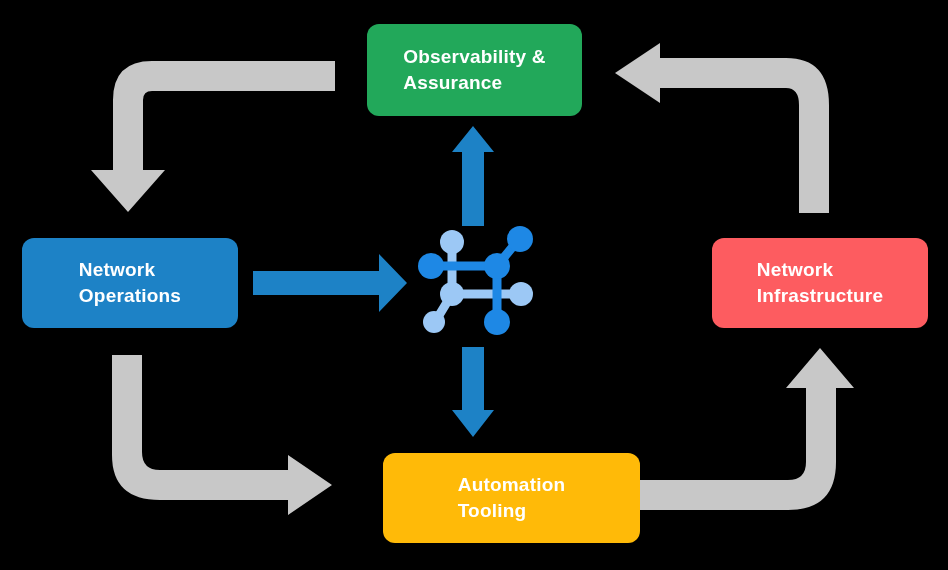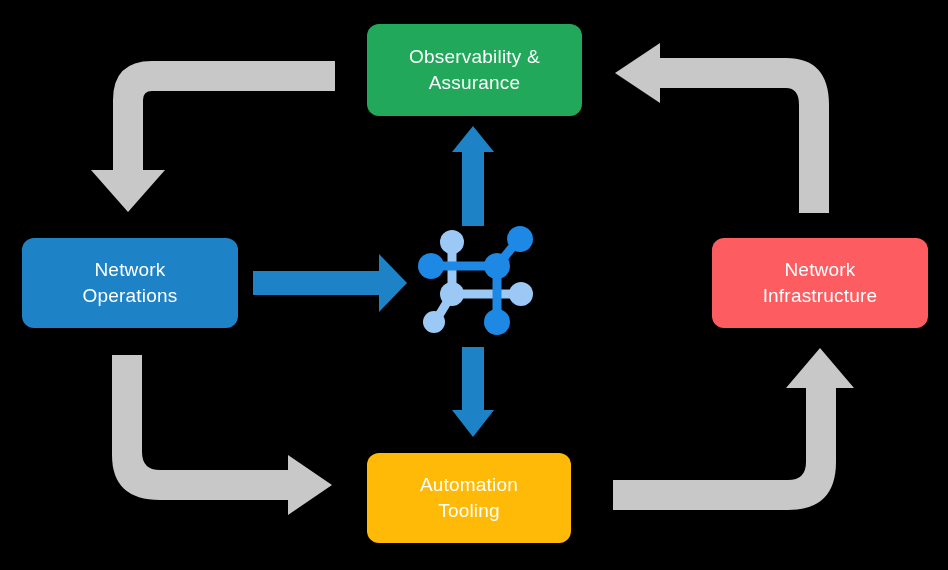--- a/index.html
+++ b/index.html
@@ -16,25 +16,24 @@
     height: 570px;
     background: #000000;
     overflow: hidden;
   }
   .node-box {
     position: absolute;
     border-radius: 12px;
     display: flex;
     align-items: center;
     justify-content: center;
-    text-align: center;
     color: #ffffff;
     font-size: 19px;
     line-height: 1.38;
-    font-weight: 400;
+    font-weight: 700;
     letter-spacing: 0.2px;
     box-sizing: border-box;
     padding: 4px 10px;
   }
   .node-label {
     white-space: pre-line;
     display: block;
   }
   #box-observability {
     left: 367px; top: 24px; width: 215px; height: 92px;
@@ -42,21 +41,21 @@
   }
   #box-network-operations {
     left: 22px; top: 238px; width: 216px; height: 90px;
     background: #1D82C6;
   }
   #box-network-infrastructure {
     left: 712px; top: 238px; width: 216px; height: 90px;
     background: #FD5C60;
   }
   #box-automation-tooling {
-    left: 367px; top: 453px; width: 204px; height: 90px;
+    left: 383px; top: 453px; width: 257px; height: 90px;
     background: #FFBA08;
   }
   .svg-layer {
     position: absolute;
     left: 0; top: 0;
     width: 948px;
     height: 570px;
   }
 </style>
 </head>

